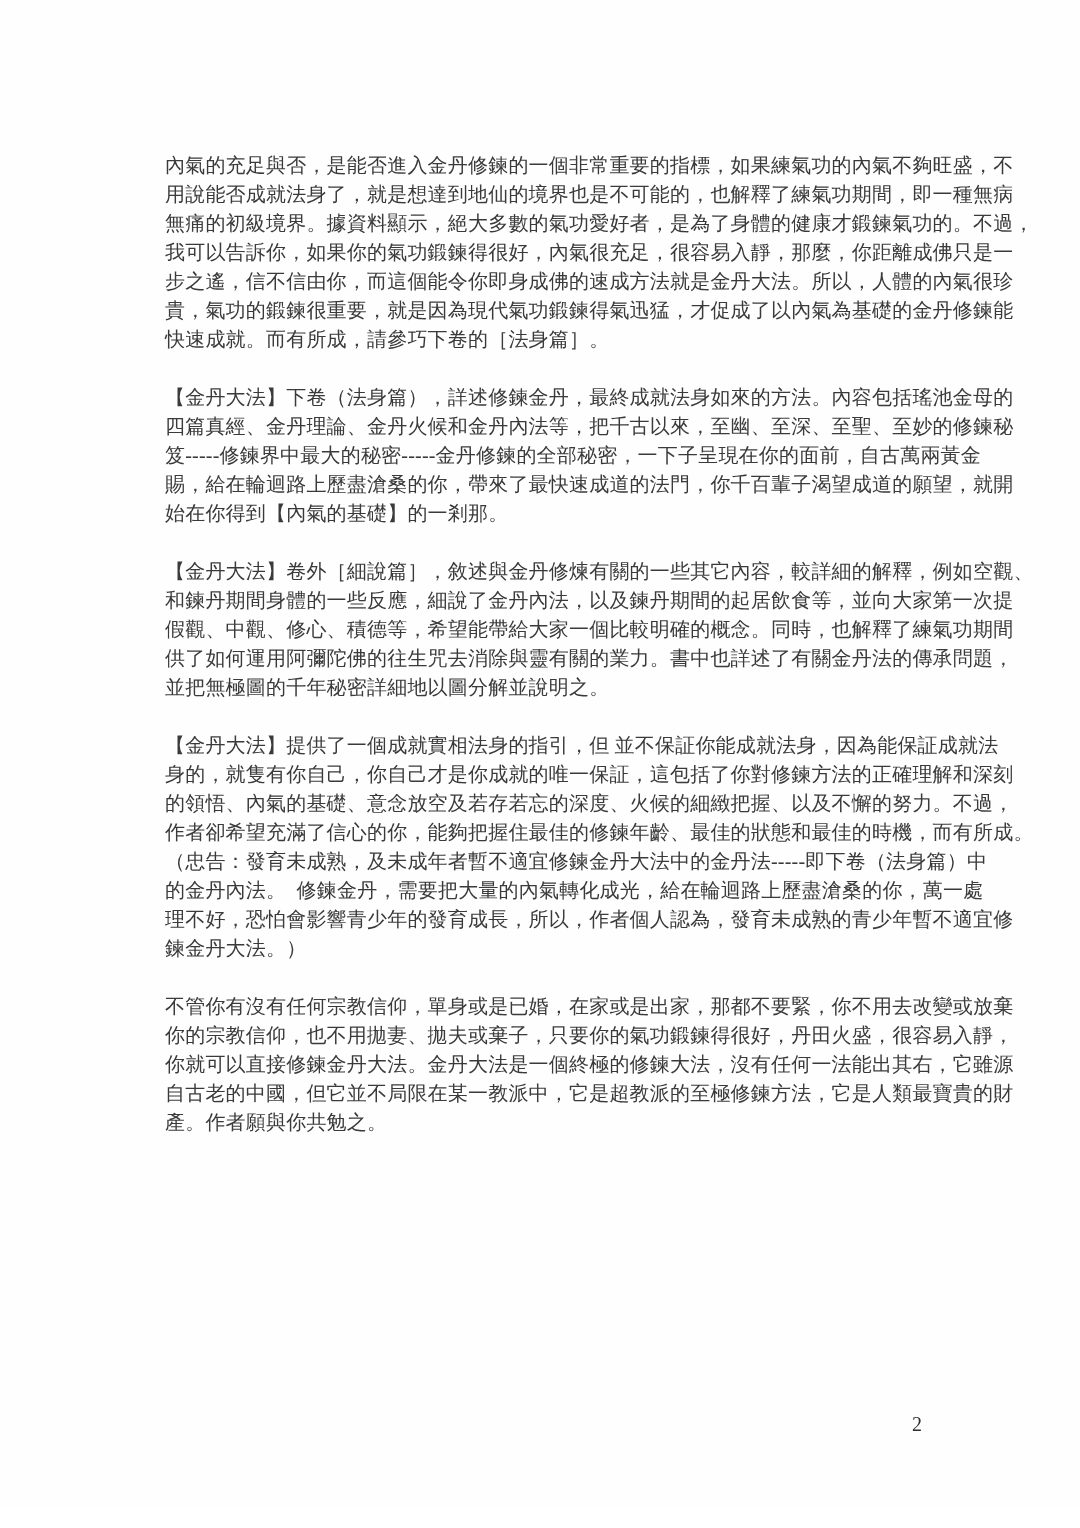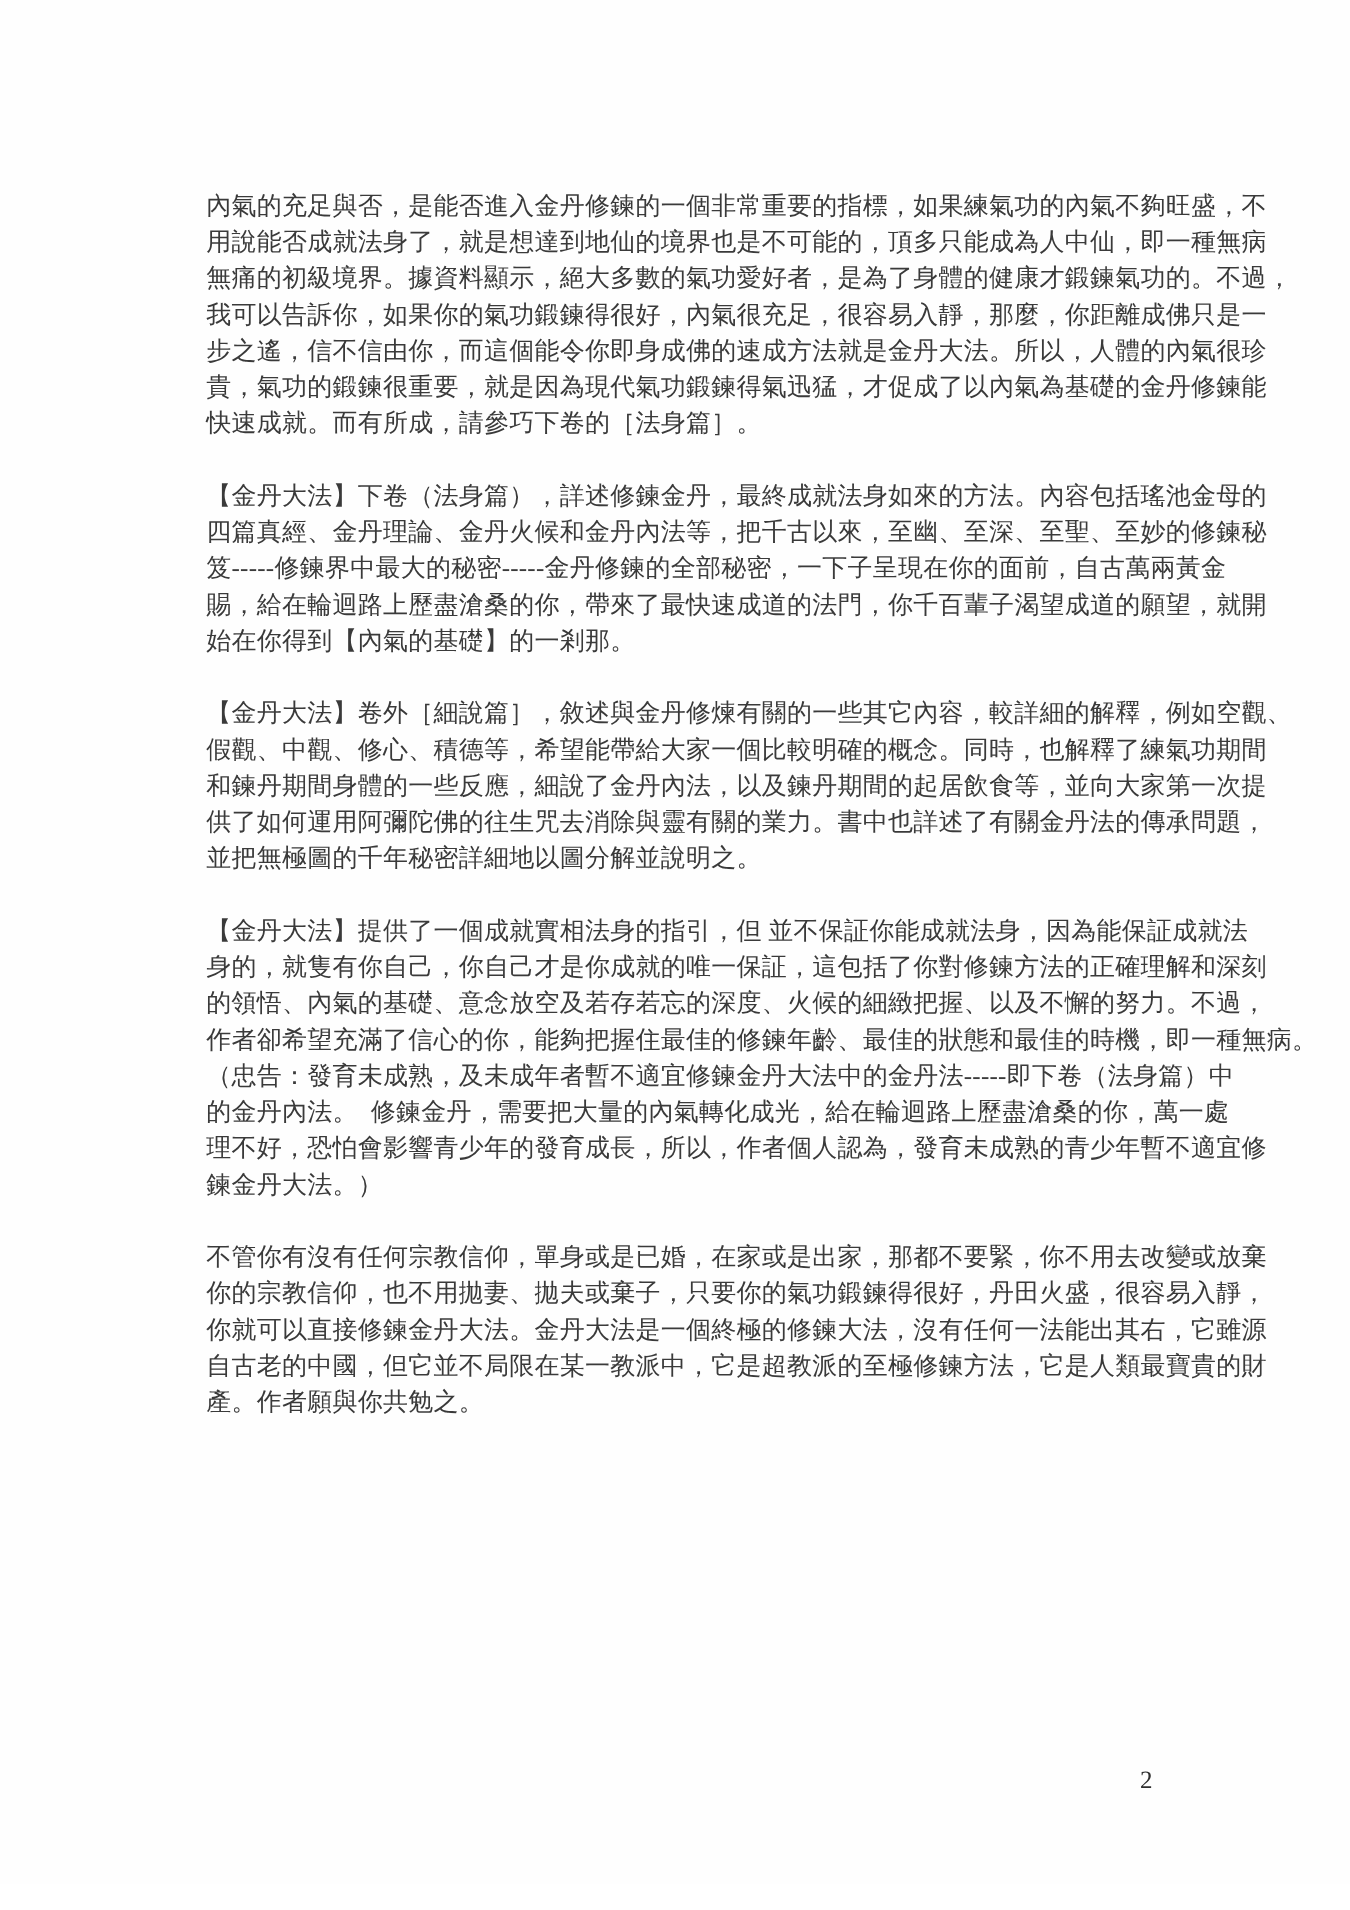--- a/index.html
+++ b/index.html
@@ -45,46 +45,46 @@
   }
 </style>
 </head>
 <body>
 
 <div class="page">
   <div class="content">
 
   <div class="paragraph">
         <div class="line">內氣的充足與否，是能否進入金丹修鍊的一個非常重要的指標，如果練氣功的內氣不夠旺盛，不</div>
-        <div class="line">用說能否成就法身了，就是想達到地仙的境界也是不可能的，頂多只能成為人中仙，即一種無病</div>
+        <div class="line">用說能否成就法身了，就是想達到地仙的境界也是不可能的，也解釋了練氣功期間，即一種無病</div>
         <div class="line">無痛的初級境界。據資料顯示，絕大多數的氣功愛好者，是為了身體的健康才鍛鍊氣功的。不過，</div>
         <div class="line">我可以告訴你，如果你的氣功鍛鍊得很好，內氣很充足，很容易入靜，那麼，你距離成佛只是一</div>
         <div class="line">步之遙，信不信由你，而這個能令你即身成佛的速成方法就是金丹大法。所以，人體的內氣很珍</div>
         <div class="line">貴，氣功的鍛鍊很重要，就是因為現代氣功鍛鍊得氣迅猛，才促成了以內氣為基礎的金丹修鍊能</div>
         <div class="line">快速成就。而有所成，請參巧下卷的［法身篇］。</div>
       </div>
       <div class="paragraph">
         <div class="line">【金丹大法】下卷（法身篇），詳述修鍊金丹，最終成就法身如來的方法。內容包括瑤池金母的</div>
         <div class="line">四篇真經、金丹理論、金丹火候和金丹內法等，把千古以來，至幽、至深、至聖、至妙的修鍊秘</div>
         <div class="line">笈-----修鍊界中最大的秘密-----金丹修鍊的全部秘密，一下子呈現在你的面前，自古萬兩黃金</div>
         <div class="line">賜，給在輪迴路上歷盡滄桑的你，帶來了最快速成道的法門，你千百輩子渴望成道的願望，就開</div>
         <div class="line">始在你得到【內氣的基礎】的一剎那。</div>
       </div>
       <div class="paragraph">
         <div class="line">【金丹大法】卷外［細說篇］，敘述與金丹修煉有關的一些其它內容，較詳細的解釋，例如空觀、</div>
+        <div class="line">和鍊丹期間身體的一些反應，細說了金丹內法，以及鍊丹期間的起居飲食等，並向大家第一次提</div>
         <div class="line">假觀、中觀、修心、積德等，希望能帶給大家一個比較明確的概念。同時，也解釋了練氣功期間</div>
-        <div class="line">和鍊丹期間身體的一些反應，細說了金丹內法，以及鍊丹期間的起居飲食等，並向大家第一次提</div>
         <div class="line">供了如何運用阿彌陀佛的往生咒去消除與靈有關的業力。書中也詳述了有關金丹法的傳承問題，</div>
         <div class="line">並把無極圖的千年秘密詳細地以圖分解並說明之。</div>
       </div>
       <div class="paragraph">
         <div class="line">【金丹大法】提供了一個成就實相法身的指引，但 並不保証你能成就法身，因為能保証成就法</div>
         <div class="line">身的，就隻有你自己，你自己才是你成就的唯一保証，這包括了你對修鍊方法的正確理解和深刻</div>
         <div class="line">的領悟、內氣的基礎、意念放空及若存若忘的深度、火候的細緻把握、以及不懈的努力。不過，</div>
-        <div class="line">作者卻希望充滿了信心的你，能夠把握住最佳的修鍊年齡、最佳的狀態和最佳的時機，即一種無病。</div>
+        <div class="line">作者卻希望充滿了信心的你，能夠把握住最佳的修鍊年齡、最佳的狀態和最佳的時機，而有所成。</div>
         <div class="line">（忠告：發育未成熟，及未成年者暫不適宜修鍊金丹大法中的金丹法-----即下卷（法身篇）中</div>
         <div class="line">的金丹內法。  修鍊金丹，需要把大量的內氣轉化成光，給在輪迴路上歷盡滄桑的你，萬一處</div>
         <div class="line">理不好，恐怕會影響青少年的發育成長，所以，作者個人認為，發育未成熟的青少年暫不適宜修</div>
         <div class="line">鍊金丹大法。）</div>
       </div>
       <div class="paragraph">
         <div class="line">不管你有沒有任何宗教信仰，單身或是已婚，在家或是出家，那都不要緊，你不用去改變或放棄</div>
         <div class="line">你的宗教信仰，也不用拋妻、拋夫或棄子，只要你的氣功鍛鍊得很好，丹田火盛，很容易入靜，</div>
         <div class="line">你就可以直接修鍊金丹大法。金丹大法是一個終極的修鍊大法，沒有任何一法能出其右，它雖源</div>
         <div class="line">自古老的中國，但它並不局限在某一教派中，它是超教派的至極修鍊方法，它是人類最寶貴的財</div>

